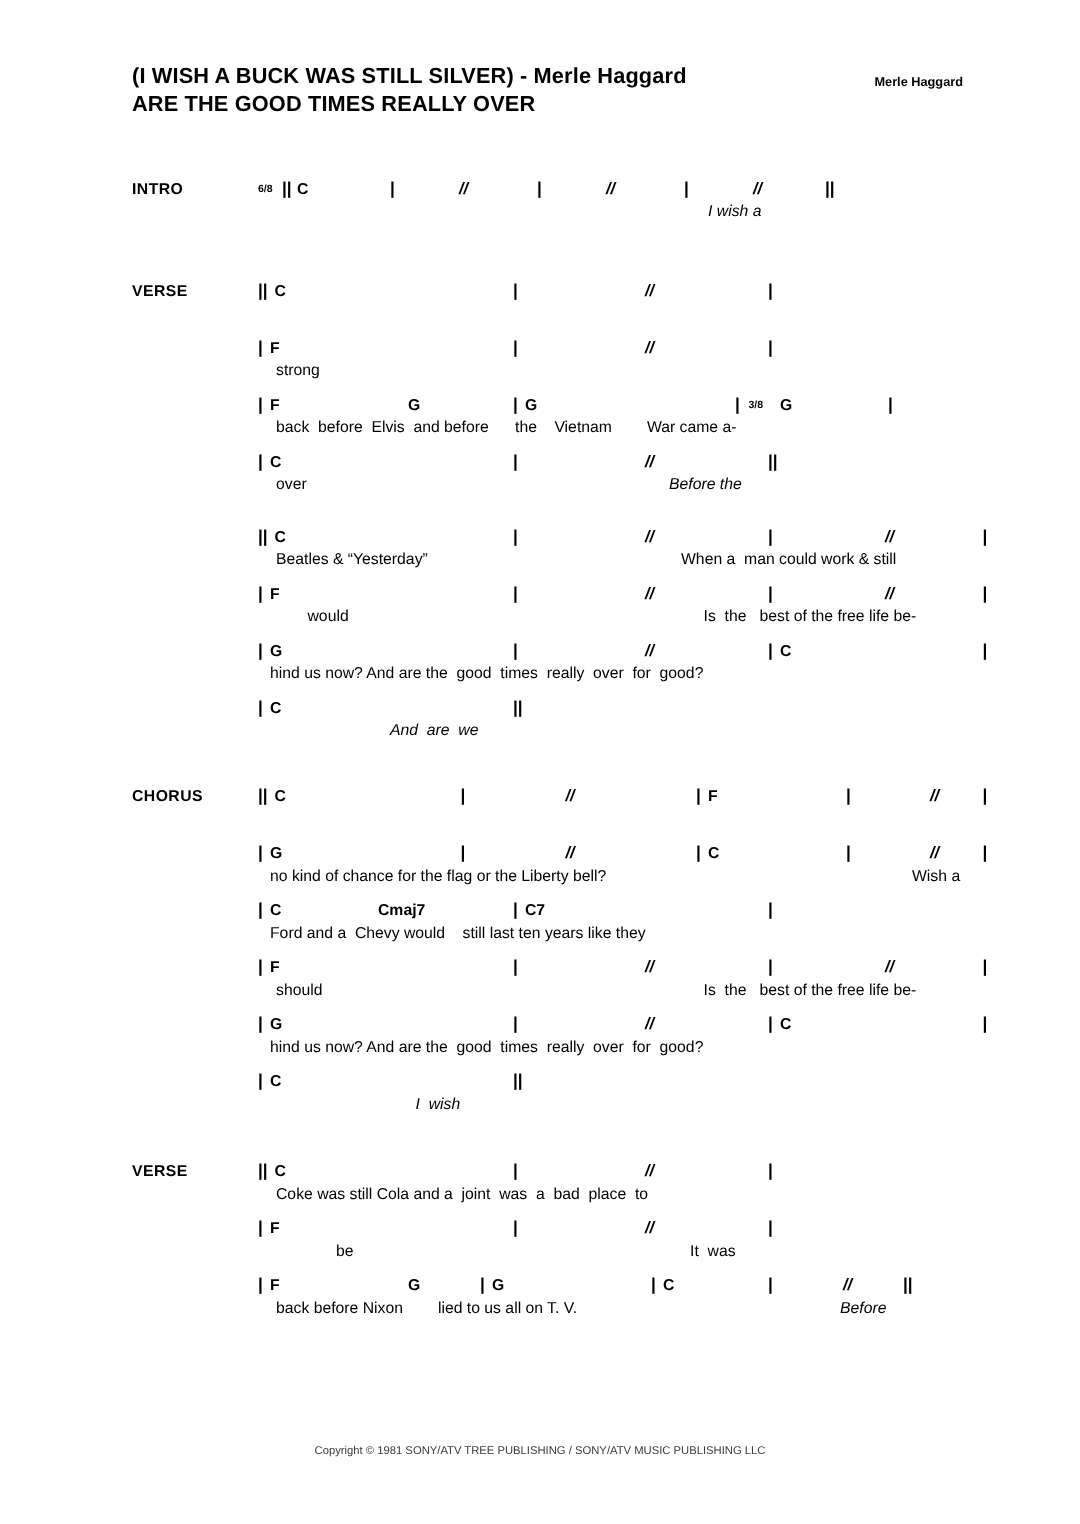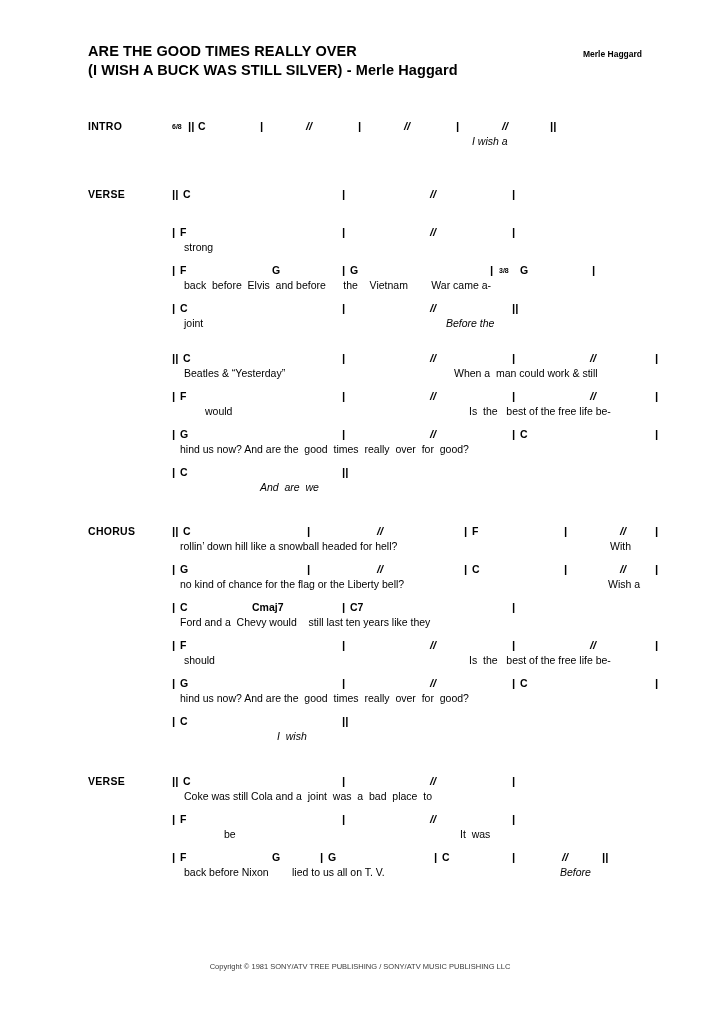--- a/index.html
+++ b/index.html
@@ -130,22 +130,22 @@
     font-size: 7.5px;
     color: #3a3a3a;
   }
 </style>
 </head>
 <body>
 
 <div class="page">
 
   <div class="title-block">
+    <div class="title-line">(I WISH A BUCK WAS STILL SILVER) - Merle Haggard</div>
     <div class="title-line">ARE THE GOOD TIMES REALLY OVER</div>
-    <div class="title-line">(I WISH A BUCK WAS STILL SILVER) - Merle Haggard</div>
   </div>
 
   <div class="credit">Merle Haggard</div>
 
   <div id="sections-root">
       <div class="section" style="top: 120px;">
         <div class="section-label">INTRO</div>
         <div class="line" style="top: 0px;">
           <div class="chordrow">
             <span class="tok meter" style="left: 0px;">6/8</span>
@@ -205,21 +205,21 @@
         </div>
         <div class="line" style="top: 114px;">
           <div class="chordrow">
             <span class="tok bar" style="left: 0px;">|</span>
             <span class="tok chord" style="left: 8px;">C</span>
             <span class="tok bar" style="left: 170px;">|</span>
             <span class="tok slash" style="left: 258px;">//</span>
             <span class="tok bar" style="left: 340px;">||</span>
           </div>
           <div class="lyricrow">
-            <span class="lyr" style="left: 12px;">joint</span>
+            <span class="lyr" style="left: 12px;">over</span>
             <span class="lyr ital" style="left: 274px;">Before the</span>
           </div>
         </div>
       </div>
       <div class="section" style="top: 352px;">
         <div class="line" style="top: 0px;">
           <div class="chordrow">
             <span class="tok bar" style="left: 0px;">||</span>
             <span class="tok chord" style="left: 11px;">C</span>
             <span class="tok bar" style="left: 170px;">|</span>
@@ -280,24 +280,20 @@
             <span class="tok bar" style="left: 0px;">||</span>
             <span class="tok chord" style="left: 11px;">C</span>
             <span class="tok bar" style="left: 135px;">|</span>
             <span class="tok slash" style="left: 205px;">//</span>
             <span class="tok bar" style="left: 292px;">|</span>
             <span class="tok chord" style="left: 300px;">F</span>
             <span class="tok bar" style="left: 392px;">|</span>
             <span class="tok slash" style="left: 448px;">//</span>
             <span class="tok bar" style="left: 483px;">|</span>
           </div>
-          <div class="lyricrow">
-            <span class="lyr" style="left: 8px;">rollin’ down hill like a snowball headed for hell?</span>
-            <span class="lyr" style="left: 438px;">With</span>
-          </div>
         </div>
         <div class="line" style="top: 38px;">
           <div class="chordrow">
             <span class="tok bar" style="left: 0px;">|</span>
             <span class="tok chord" style="left: 8px;">G</span>
             <span class="tok bar" style="left: 135px;">|</span>
             <span class="tok slash" style="left: 205px;">//</span>
             <span class="tok bar" style="left: 292px;">|</span>
             <span class="tok chord" style="left: 300px;">C</span>
             <span class="tok bar" style="left: 392px;">|</span>

